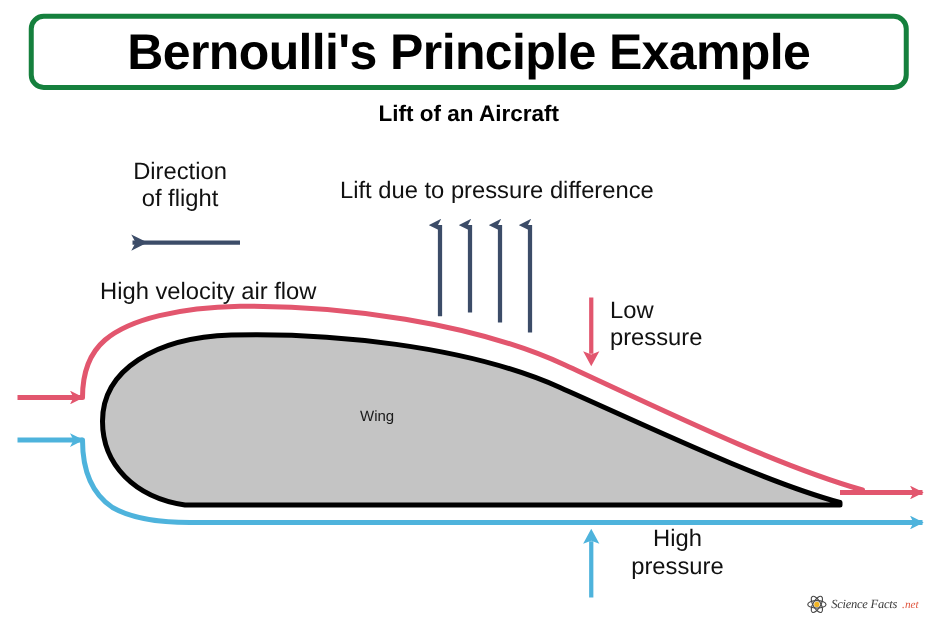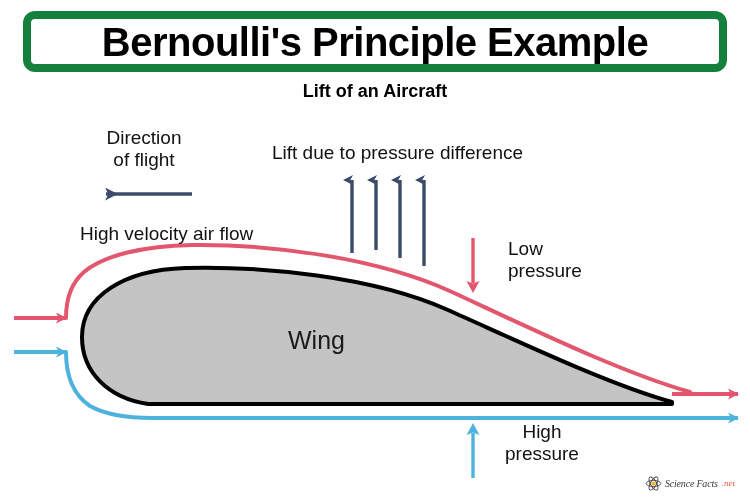--- a/index.html
+++ b/index.html
@@ -27,21 +27,21 @@
     height: 500px;
   }
 
   
   .title-box {
     position: absolute;
     left: 23px;
     top: 11px;
     width: 704px;
     height: 61px;
-    border: 8px solid #15803d;
+    border: 4px solid #15803d;
     border-radius: 12px;
     background: #ffffff;
     box-sizing: border-box;
     display: flex;
     align-items: center;
     justify-content: center;
   }
   .title-text {
     font-family: "Liberation Sans", sans-serif;
     font-weight: bold;
@@ -67,21 +67,21 @@
   .lbl {
     position: absolute;
     font-family: "Liberation Sans", sans-serif;
     font-size: 19px;
     color: #111111;
     line-height: 1.18;
     white-space: pre;
   }
   .lbl.center { text-align: center; }
   .lbl.wing-lbl {
-    font-size: 25px;
+    font-size: 12px;
     color: #1a1a1a;
   }
 
   #label-direction-of-flight {
     left: 88px;
     top: 127px;
     text-align: center;
     width: 112px;
   }
   #label-lift-due {
@@ -90,21 +90,21 @@
   }
   #label-high-velocity {
     left: 80px;
     top: 223px;
   }
   #label-low-velocity {
     left: 80px;
     top: 422px;
   }
   #label-low-pressure {
-    left: 508px;
+    left: 488px;
     top: 238px;
     text-align: left;
   }
   #label-high-pressure {
     left: 505px;
     top: 421px;
     text-align: center;
   }
   #label-wing {
     left: 288px;

